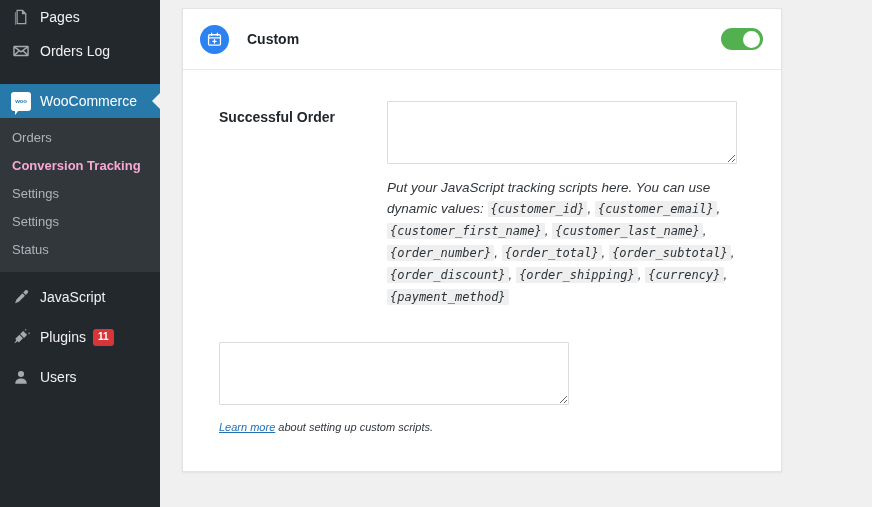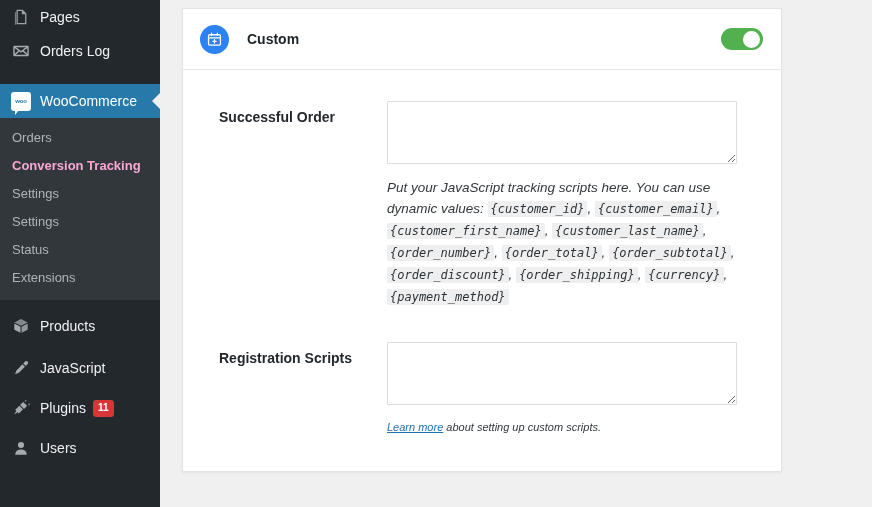--- a/index.html
+++ b/index.html
@@ -272,33 +272,22 @@
       </span>
       <span class="label">WooCommerce</span>
     </div>
 
     <div class="submenu">
       <span class="submenu-item">Orders</span>
       <span class="submenu-item active">Conversion Tracking</span>
       <span class="submenu-item">Settings</span>
       <span class="submenu-item">Settings</span>
       <span class="submenu-item">Status</span>
-      <span class="submenu-item">Extensions</span>
-    </div>
-
-    <div class="menu-item" style="margin-top:9px">
-      <span class="ico">
-        <svg width="18" height="18" viewBox="0 0 20 20" fill="currentColor">
-          <path d="M10 2.2 17.4 6 10 9.8 2.6 6z" opacity=".75"></path>
-          <path d="M2.6 7.3 9.4 10.7v6.9L2.6 14.2z"></path>
-          <path d="M17.4 7.3 10.6 10.7v6.9l6.8-3.4z" opacity=".85"></path>
-        </svg>
-      </span>
-      <span class="label">Products</span>
-    </div>
+    </div>
+
 
     <div class="menu-item" style="margin-top:8px">
       <span class="ico">
         <svg width="18" height="18" viewBox="0 0 20 20" fill="currentColor">
           <path d="M14.8 2.6a2 2 0 0 1 2.8 2.8l-2.3 2.3-2.8-2.8z"></path>
           <path d="M11.6 5.8 14.4 8.6 7.6 15.4 3.4 17l1.6-4.2z"></path>
         </svg>
       </span>
       <span class="label">JavaScript</span>
     </div>
@@ -363,21 +352,20 @@
               <code>{order_shipping}</code><span class="sep">,</span>
               <code>{currency}</code><span class="sep">,</span>
               <code>{payment_method}</code>
             </div>
           </div>
         </div>
 
         <div class="row-gap"></div>
 
         <div class="field-row">
-          <div class="field-label">Registration Scripts</div>
           <div class="field-control">
             <textarea class="ta" placeholder="" style=""></textarea>
 
             <div class="note">
               <a>Learn more</a><span> about setting up custom scripts.</span>
             </div>
           </div>
         </div>
 
       </div>

